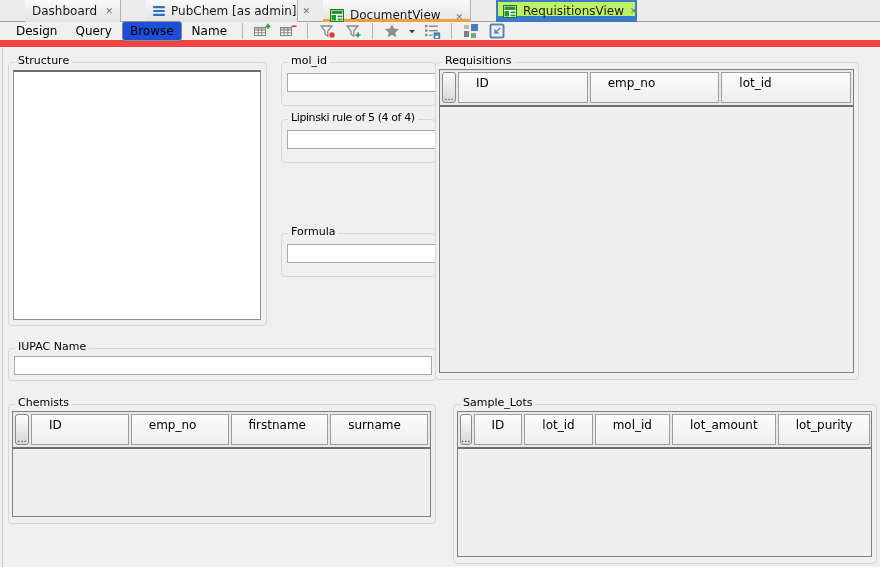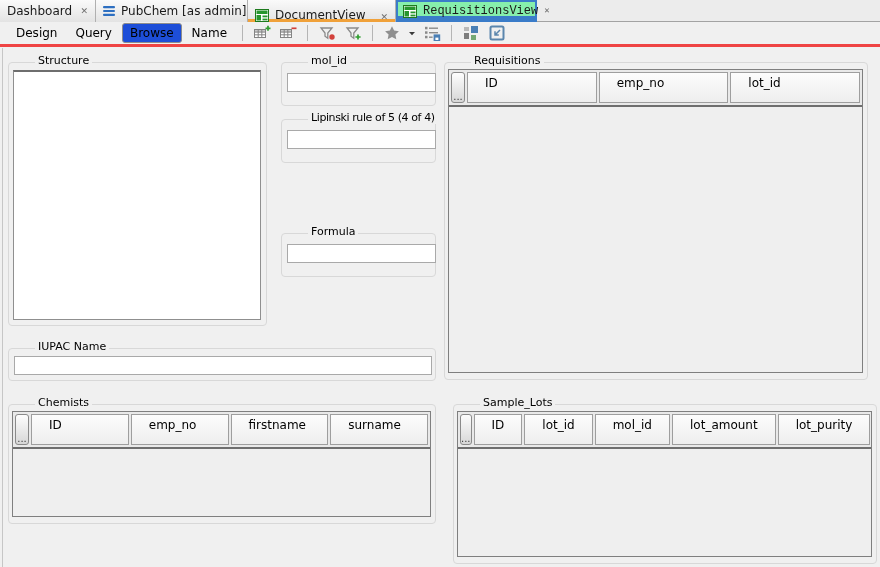--- a/index.html
+++ b/index.html
@@ -5,46 +5,46 @@
   html,body{margin:0;padding:0;}
   body{font-family:"DejaVu Sans","Liberation Sans",sans-serif;background:#f0f0f0;}
   #app{position:relative;width:880px;height:567px;background:#f0f0f0;overflow:hidden;
        -webkit-font-smoothing:antialiased;}
 
   
   .tabbar{position:absolute;left:0;top:0;width:880px;height:22px;background:#ececec;
           border-bottom:1px solid #a3a3a3;display:flex;align-items:stretch;box-sizing:border-box;}
   .tab{display:flex;align-items:center;gap:6px;padding:0 7px;box-sizing:border-box;
        font-size:12px;color:#1a1a1a;background:linear-gradient(#fafafa,#e3e3e3);
-       border-right:1px solid #b0b0b0;cursor:default;white-space:nowrap;height:22px;}
+       border-right:1px solid #b0b0b0;cursor:default;white-space:nowrap;height:22px;margin-left:25px;}
   .tab .close{font-size:9px;color:#6f6f6f;margin-left:auto;line-height:1;}
   .tab.orange{box-shadow:inset 0 -3px 0 #f0a13a;align-items:flex-end;}
-  .tab.active{background:#86efac;box-shadow:inset 0 0 0 2px #3a7cc9, inset 0 -6px 0 #3a7cc9;
-              border-right:none;font-family:Liberation Mono, monospace;}
+  .tab.active{background:#bef264;box-shadow:inset 0 0 0 2px #3a7cc9, inset 0 -6px 0 #3a7cc9;
+              border-right:none;}
   .tab-ico{display:inline-flex;align-items:center;}
 
   
   .toolbar{position:absolute;left:0;top:22px;width:880px;height:25px;background:#f0f0f0;
-           border-bottom:3px solid #ef4444;display:flex;align-items:center;box-sizing:border-box;
+           border-bottom:7px solid #ef4444;display:flex;align-items:center;box-sizing:border-box;
            padding-left:8px;gap:2px;}
   .tbtn{font-size:12px;color:#000;padding:2px 7px;border:1px solid transparent;background:transparent;
         font-family:inherit;border-radius:3px;line-height:14px;}
   .tbtn.selected{border:1px solid #8d8d8d;background:#1d4ed8;}
   .tsep{width:1px;height:16px;background:#b5b5b5;margin:0 5px;}
   .ibtn{width:24px;height:21px;display:flex;align-items:center;justify-content:center;
         background:transparent;border:none;padding:0;}
   .ibtn svg{display:block;}
 
   
   .main{position:absolute;left:0;top:48px;width:880px;height:519px;}
   .panel-edge{position:absolute;left:2px;top:0;bottom:0;width:1px;background:#c6c6c6;}
 
   .groupbox{position:absolute;border:1px solid #d8d8d8;border-radius:4px;box-sizing:border-box;}
   .gb-label{position:absolute;top:-9px;left:6px;background:#f0f0f0;padding:0 3px;font-size:11px;
-            color:#000;white-space:nowrap;line-height:13px;margin-left:20px;}
+            color:#000;white-space:nowrap;line-height:13px;}
 
   .canvas{position:absolute;left:4px;top:7px;width:248px;height:250px;background:#fff;
           border:1px solid #8f8f8f;border-top:2px solid #6e6e6e;box-sizing:border-box;}
 
   .field-input{position:absolute;left:5px;top:10px;width:141px;height:17px;background:#fff;
                border:1px solid #a9a9a9;box-sizing:content-box;font-size:12px;padding:0 3px;
                font-family:inherit;}
   .wide-input{position:absolute;left:5px;top:7px;width:410px;height:17px;background:#fff;
               border:1px solid #a9a9a9;font-size:12px;padding:0 3px;font-family:inherit;}
 
@@ -216,21 +216,21 @@
     <div class="groupbox" style="left:8px;top:300px;width:428px;height:33px">
       <span class="gb-label">IUPAC Name</span>
       <input class="wide-input" value="" style="">
     </div>
 
     <div class="groupbox" style="left:281px;top:185px;width:155px;height:44px">
       <span class="gb-label">Formula</span>
       <input class="field-input" value="" style="">
     </div>
 
-    <div class="groupbox" style="left:444px;top:14px;width:424px;height:318px">
+    <div class="groupbox" style="left:435px;top:14px;width:424px;height:318px">
       <span class="gb-label">Requisitions</span>
       <div class="dtable">
         <div class="thead">
           <button class="corner-btn">
               <span>...</span>
             </button>
           <div class="th">ID</div>
           <div class="th">emp_no</div>
           <div class="th">lot_id</div>
         </div>

